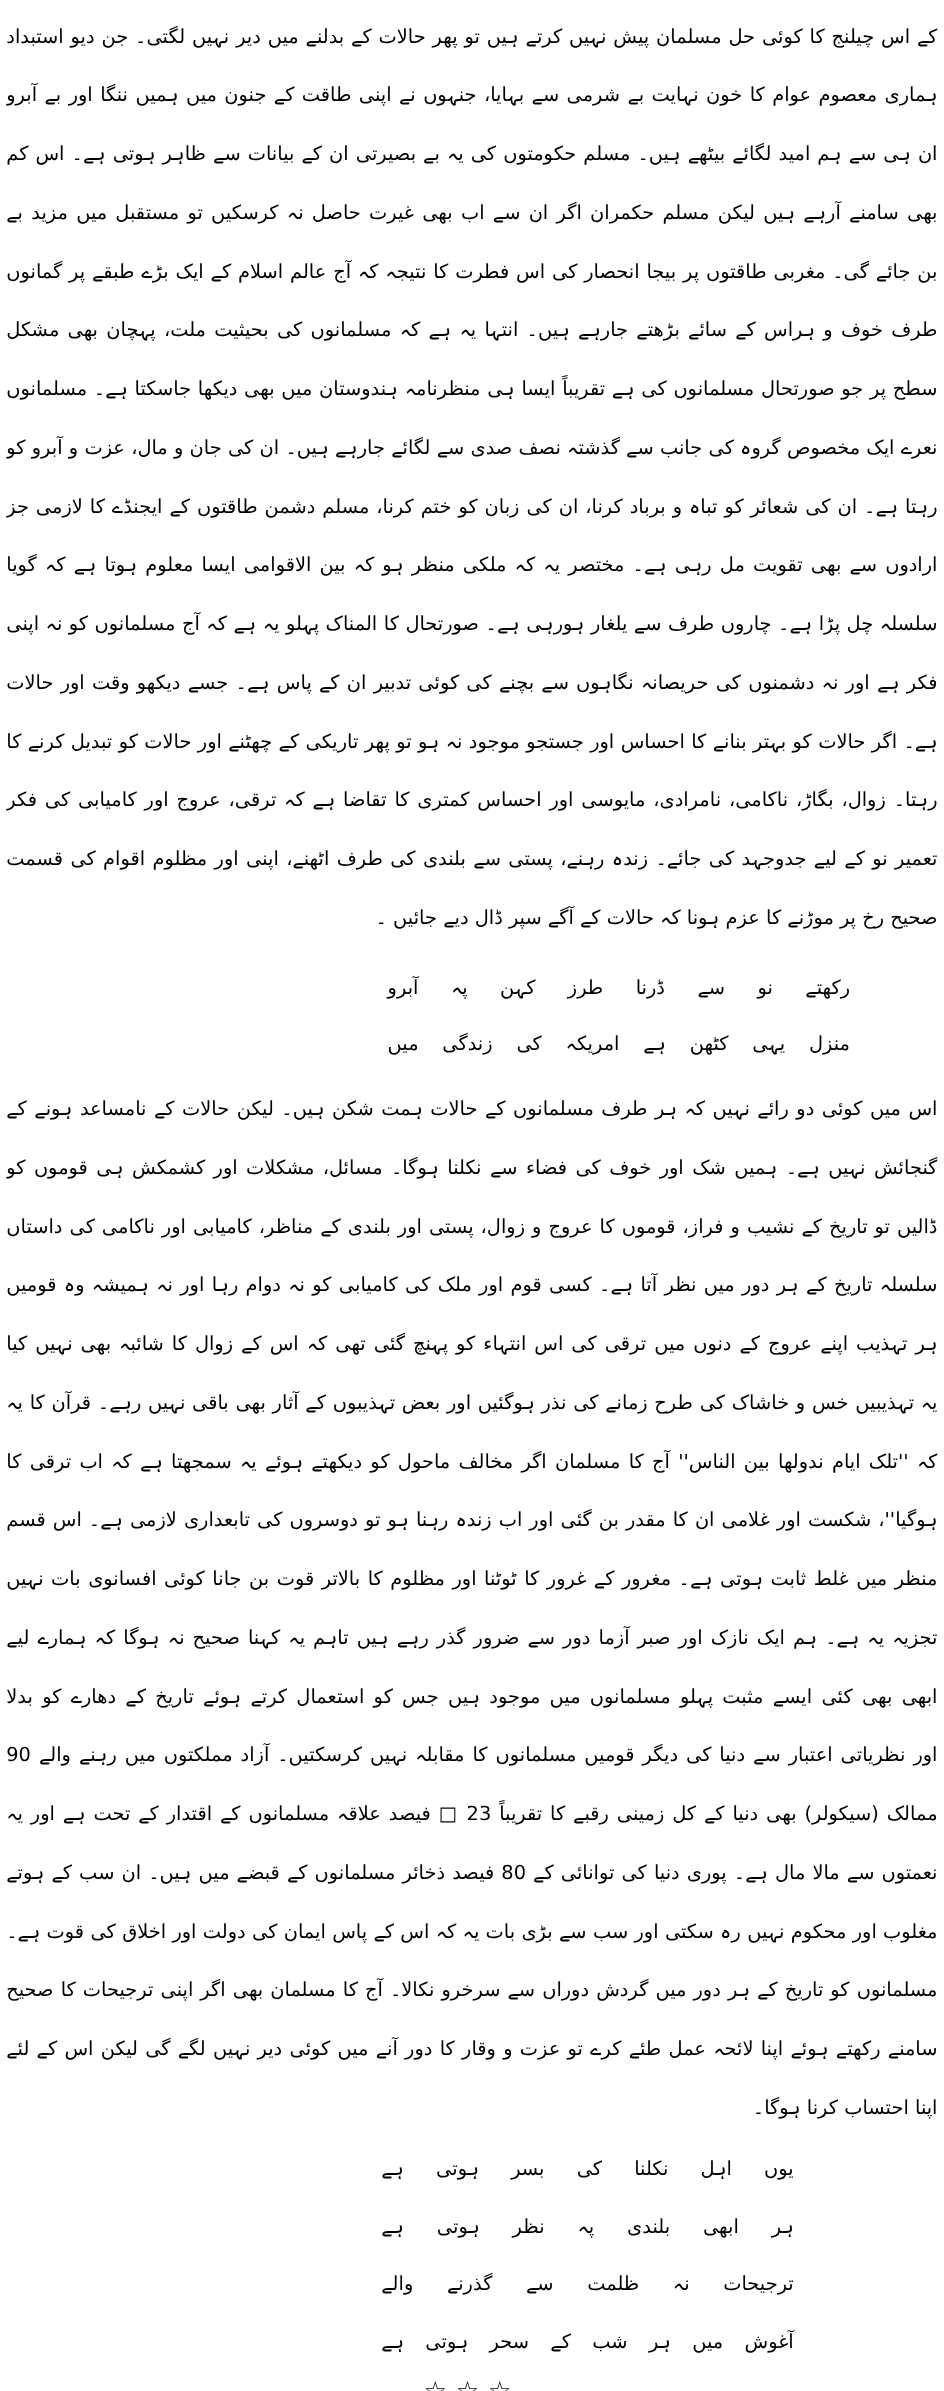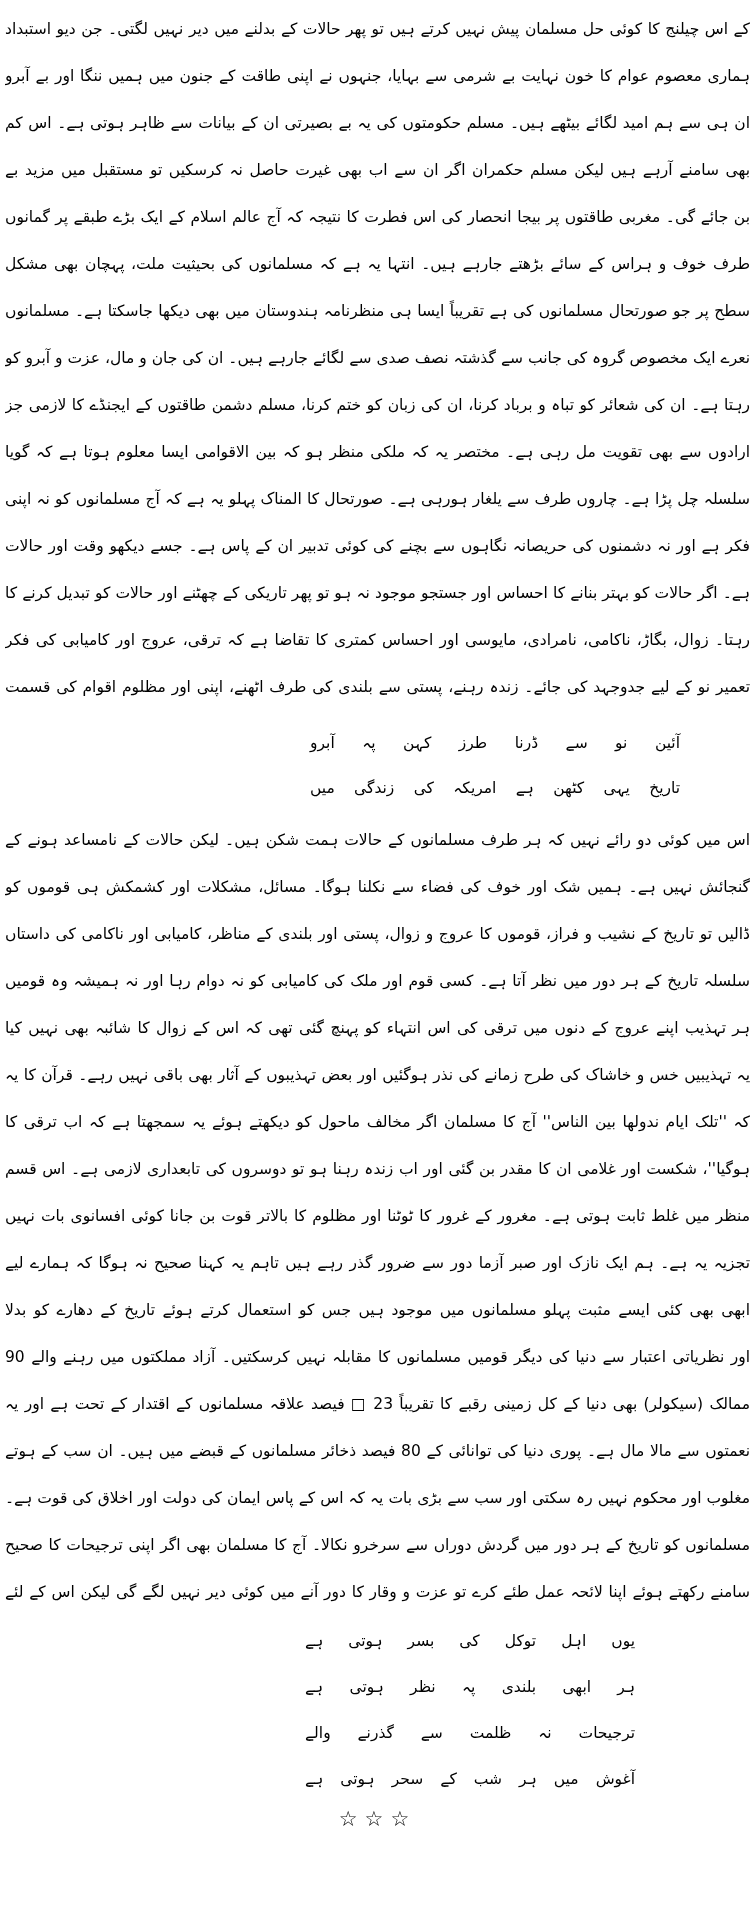--- a/index.html
+++ b/index.html
@@ -65,35 +65,36 @@
       <div class="text-line">طرف خوف و ہراس کے سائے بڑھتے جارہے ہیں۔ انتہا یہ ہے کہ مسلمانوں کی بحیثیت ملت، پہچان بھی مشکل ہوتی جاری ہے۔ عالمی</div>
       <div class="text-line">سطح پر جو صورتحال مسلمانوں کی ہے تقریباً ایسا ہی منظرنامہ ہندوستان میں بھی دیکھا جاسکتا ہے۔ مسلمانوں کی تہذیب کو ختم کرنے کے</div>
       <div class="text-line">نعرے ایک مخصوص گروہ کی جانب سے گذشتہ نصف صدی سے لگائے جارہے ہیں۔ ان کی جان و مال، عزت و آبرو کو ہر وقت خطرہ لاحق</div>
       <div class="text-line">رہتا ہے۔ ان کی شعائر کو تباہ و برباد کرنا، ان کی زبان کو ختم کرنا، مسلم دشمن طاقتوں کے ایجنڈے کا لازمی جز ہے۔ ان قوتوں کو امریکہ کے</div>
       <div class="text-line">ارادوں سے بھی تقویت مل رہی ہے۔ مختصر یہ کہ ملکی منظر ہو کہ بین الاقوامی ایسا معلوم ہوتا ہے کہ گویا مصائب اور مشکلات کا ایک لامتناہی</div>
       <div class="text-line">سلسلہ چل پڑا ہے۔ چاروں طرف سے یلغار ہورہی ہے۔ صورتحال کا المناک پہلو یہ ہے کہ آج مسلمانوں کو نہ اپنی کمزوری دور کرنے کی</div>
       <div class="text-line">فکر ہے اور نہ دشمنوں کی حریصانہ نگاہوں سے بچنے کی کوئی تدبیر ان کے پاس ہے۔ جسے دیکھو وقت اور حالات سے گھبرایا ہوا نظر آرہا</div>
       <div class="text-line">ہے۔ اگر حالات کو بہتر بنانے کا احساس اور جستجو موجود نہ ہو تو پھر تاریکی کے چھٹنے اور حالات کو تبدیل کرنے کا کوئی امکان باقی نہیں</div>
       <div class="text-line">رہتا۔ زوال، بگاڑ، ناکامی، نامرادی، مایوسی اور احساس کمتری کا تقاضا ہے کہ ترقی، عروج اور کامیابی کی فکر کی جائے۔ روشنی کی تلاش اور</div>
       <div class="text-line">تعمیر نو کے لیے جدوجہد کی جائے۔ زندہ رہنے، پستی سے بلندی کی طرف اٹھنے، اپنی اور مظلوم اقوام کی قسمت بدلنے کے لیے حالات کو</div>
+      <div class="text-line">صحیح رخ پر موڑنے کا عزم ہونا کہ حالات کے آگے سپر ڈال دیے جائیں ۔</div>
     </div>
 
   <div class="poem poem-1">
       <div class="verse-line">
-        <span>آئین</span>
+        <span>رکھتے</span>
         <span>نو</span>
         <span>سے</span>
         <span>ڈرنا</span>
         <span>طرز</span>
         <span>کہن</span>
         <span>پہ</span>
         <span>آبرو</span>
       </div>
       <div class="verse-line">
-        <span>تاریخ</span>
+        <span>منزل</span>
         <span>یہی</span>
         <span>کٹھن</span>
         <span>ہے</span>
         <span>امریکہ</span>
         <span>کی</span>
         <span>زندگی</span>
         <span>میں</span>
       </div>
     </div>
 
@@ -108,27 +109,28 @@
       <div class="text-line">ہوگیا''، شکست اور غلامی ان کا مقدر بن گئی اور اب زندہ رہنا ہو تو دوسروں کی تابعداری لازمی ہے۔ اس قسم کی منفی سوچ وسیع تر تاریخی پس</div>
       <div class="text-line">منظر میں غلط ثابت ہوتی ہے۔ مغرور کے غرور کا ٹوٹنا اور مظلوم کا بالاتر قوت بن جانا کوئی افسانوی بات نہیں ہے بلکہ ایک حقیقت پسندانہ</div>
       <div class="text-line">تجزیہ یہ ہے۔ ہم ایک نازک اور صبر آزما دور سے ضرور گذر رہے ہیں تاہم یہ کہنا صحیح نہ ہوگا کہ ہمارے لیے حالات ساز گار نہیں ہوسکتے۔</div>
       <div class="text-line">ابھی بھی کئی ایسے مثبت پہلو مسلمانوں میں موجود ہیں جس کو استعمال کرتے ہوئے تاریخ کے دھارے کو بدلا جاسکتا ہے۔ معاشی، عسکری</div>
       <div class="text-line">اور نظریاتی اعتبار سے دنیا کی دیگر قومیں مسلمانوں کا مقابلہ نہیں کرسکتیں۔ آزاد مملکتوں میں رہنے والے 90 کروڑ مسلمان اور غیر مسلم</div>
       <div class="text-line">ممالک (سیکولر) بھی دنیا کے کل زمینی رقبے کا تقریباً 23 □ فیصد علاقہ مسلمانوں کے اقتدار کے تحت ہے اور یہ سارا علاقہ قدرت کی</div>
       <div class="text-line">نعمتوں سے مالا مال ہے۔ پوری دنیا کی توانائی کے 80 فیصد ذخائر مسلمانوں کے قبضے میں ہیں۔ ان سب کے ہوتے ہوئے یہ ملت</div>
       <div class="text-line">مغلوب اور محکوم نہیں رہ سکتی اور سب سے بڑی بات یہ کہ اس کے پاس ایمان کی دولت اور اخلاق کی قوت ہے۔ ان دو نعمتوں نے ہی</div>
       <div class="text-line">مسلمانوں کو تاریخ کے ہر دور میں گردش دوراں سے سرخرو نکالا۔ آج کا مسلمان بھی اگر اپنی ترجیحات کا صحیح تعین کرلے اور ارضی حقیقتوں کو</div>
       <div class="text-line">سامنے رکھتے ہوئے اپنا لائحہ عمل طئے کرے تو عزت و وقار کا دور آنے میں کوئی دیر نہیں لگے گی لیکن اس کے لئے دیانت داری کے ساتھ</div>
+      <div class="text-line">اپنا احتساب کرنا ہوگا۔</div>
     </div>
 
   <div class="poem poem-2">
       <div class="verse-line">
         <span>یوں</span>
         <span>اہل</span>
-        <span>توکل</span>
+        <span>نکلنا</span>
         <span>کی</span>
         <span>بسر</span>
         <span>ہوتی</span>
         <span>ہے</span>
       </div>
       <div class="verse-line">
         <span>ہر</span>
         <span>ابھی</span>
         <span>بلندی</span>
         <span>پہ</span>

